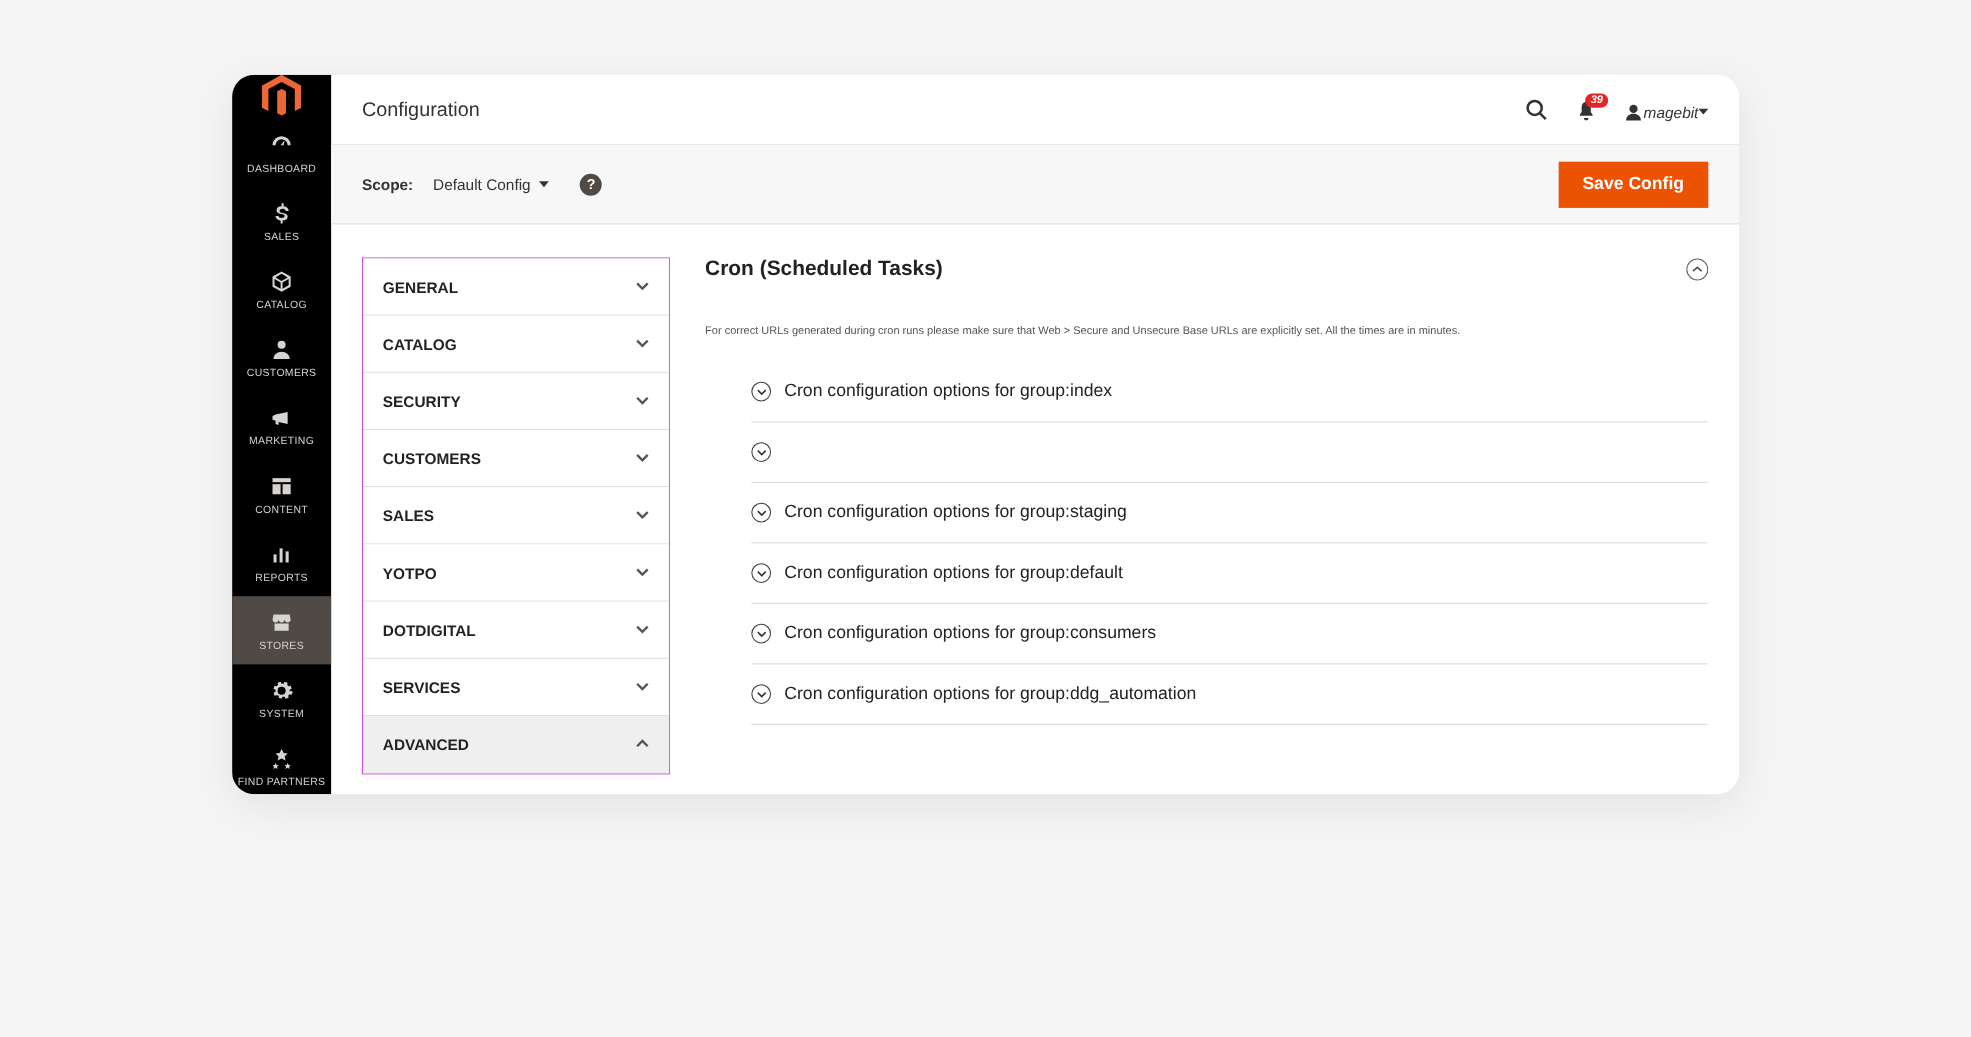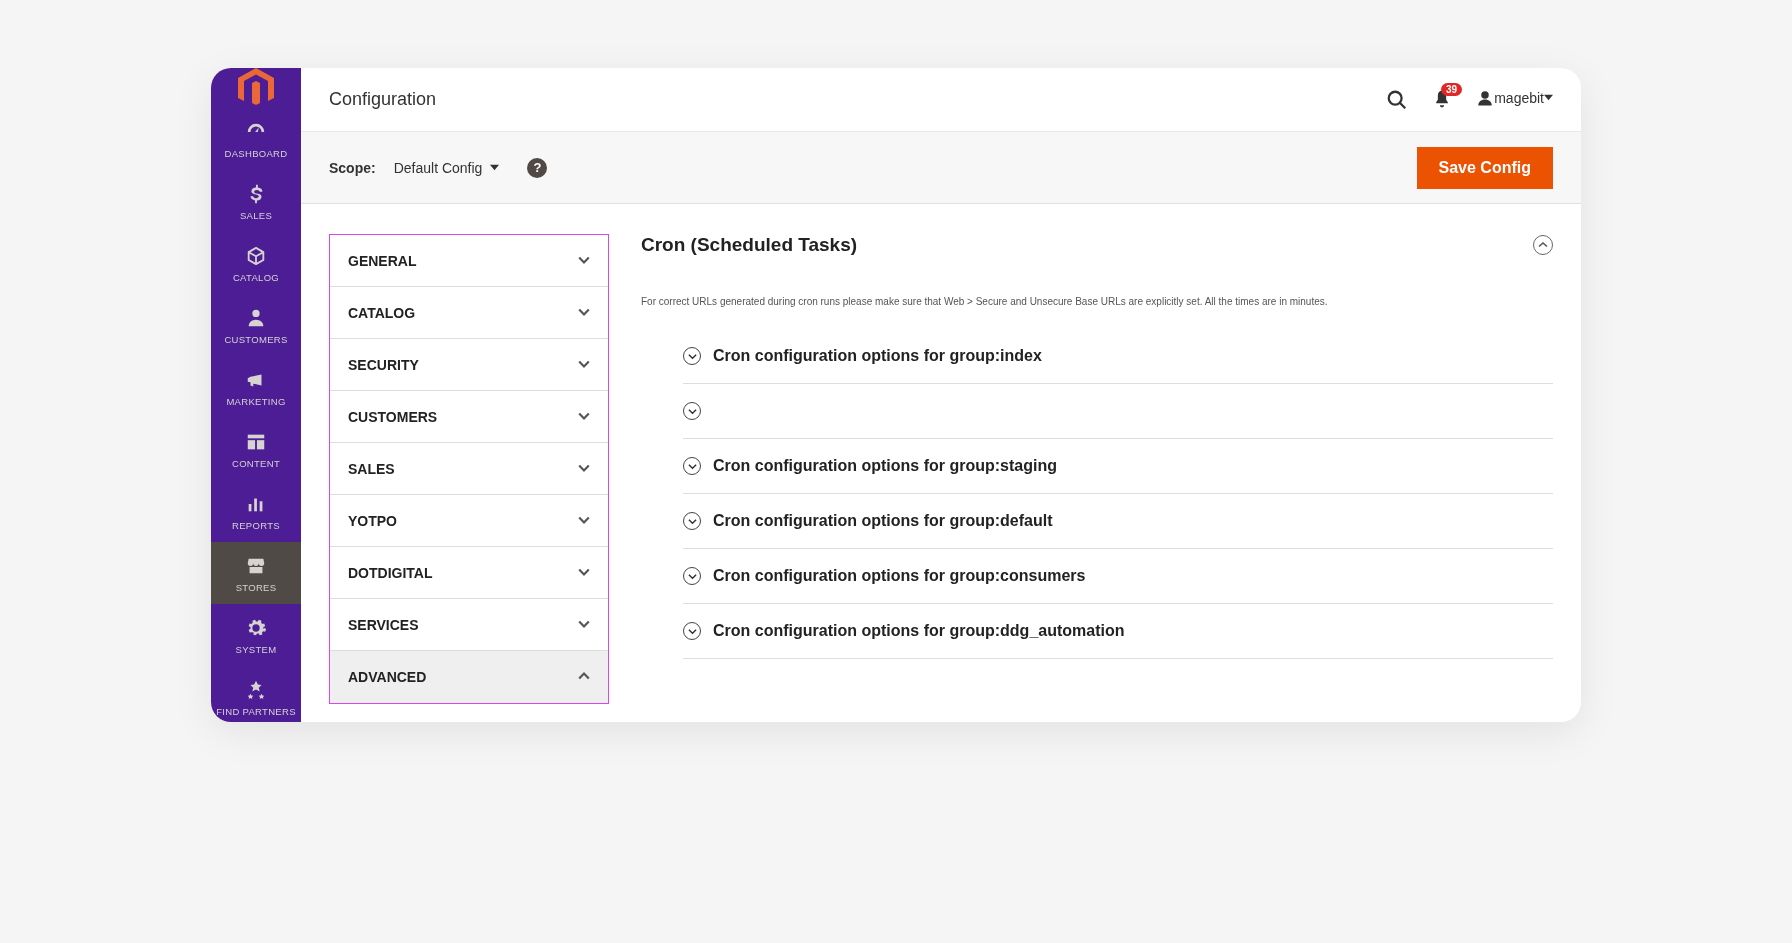--- a/index.html
+++ b/index.html
@@ -20,21 +20,21 @@
     background: #fff;
     border-radius: 20px;
     box-shadow: 0 10px 40px rgba(0,0,0,0.08);
     display: flex;
     overflow: hidden;
     position: relative;
   }
   
   .sidebar {
     width: 90px;
-    background: #4c1d95;
+    background: #000000;
     display: flex;
     flex-direction: column;
     align-items: center;
     flex-shrink: 0;
   }
   .logo {
     width: 90px;
     height: 66px;
     display: flex;
     align-items: center;
@@ -81,22 +81,23 @@
     border-bottom: 1px solid #e8e8e8;
   }
   .page-title {
     font-size: 18px;
     font-weight: 400;
     color: #333;
     flex: 1;
   }
   .header-actions {
     display: flex;
-    align-items: flex-start;
+    align-items: flex-end;
     gap: 24px;
+    font-style: italic;
   }
   .icon-btn {
     display: flex;
     align-items: center;
     cursor: pointer;
     position: relative;
     color: #333;
   }
   .badge {
     position: absolute;
@@ -234,21 +235,21 @@
     display: flex;
     align-items: center;
     gap: 12px;
     padding: 18px 0;
     border-bottom: 1px solid #ddd;
     margin-left: 42px;
     cursor: pointer;
   }
   .cron-group-label {
     font-size: 16px;
-    font-weight: 700;
+    font-weight: 400;
     color: #222;
   }
   .circle-chev {
     width: 18px;
     height: 18px;
     border: 1.5px solid #444;
     border-radius: 50%;
     display: flex;
     align-items: center;
     justify-content: center;

